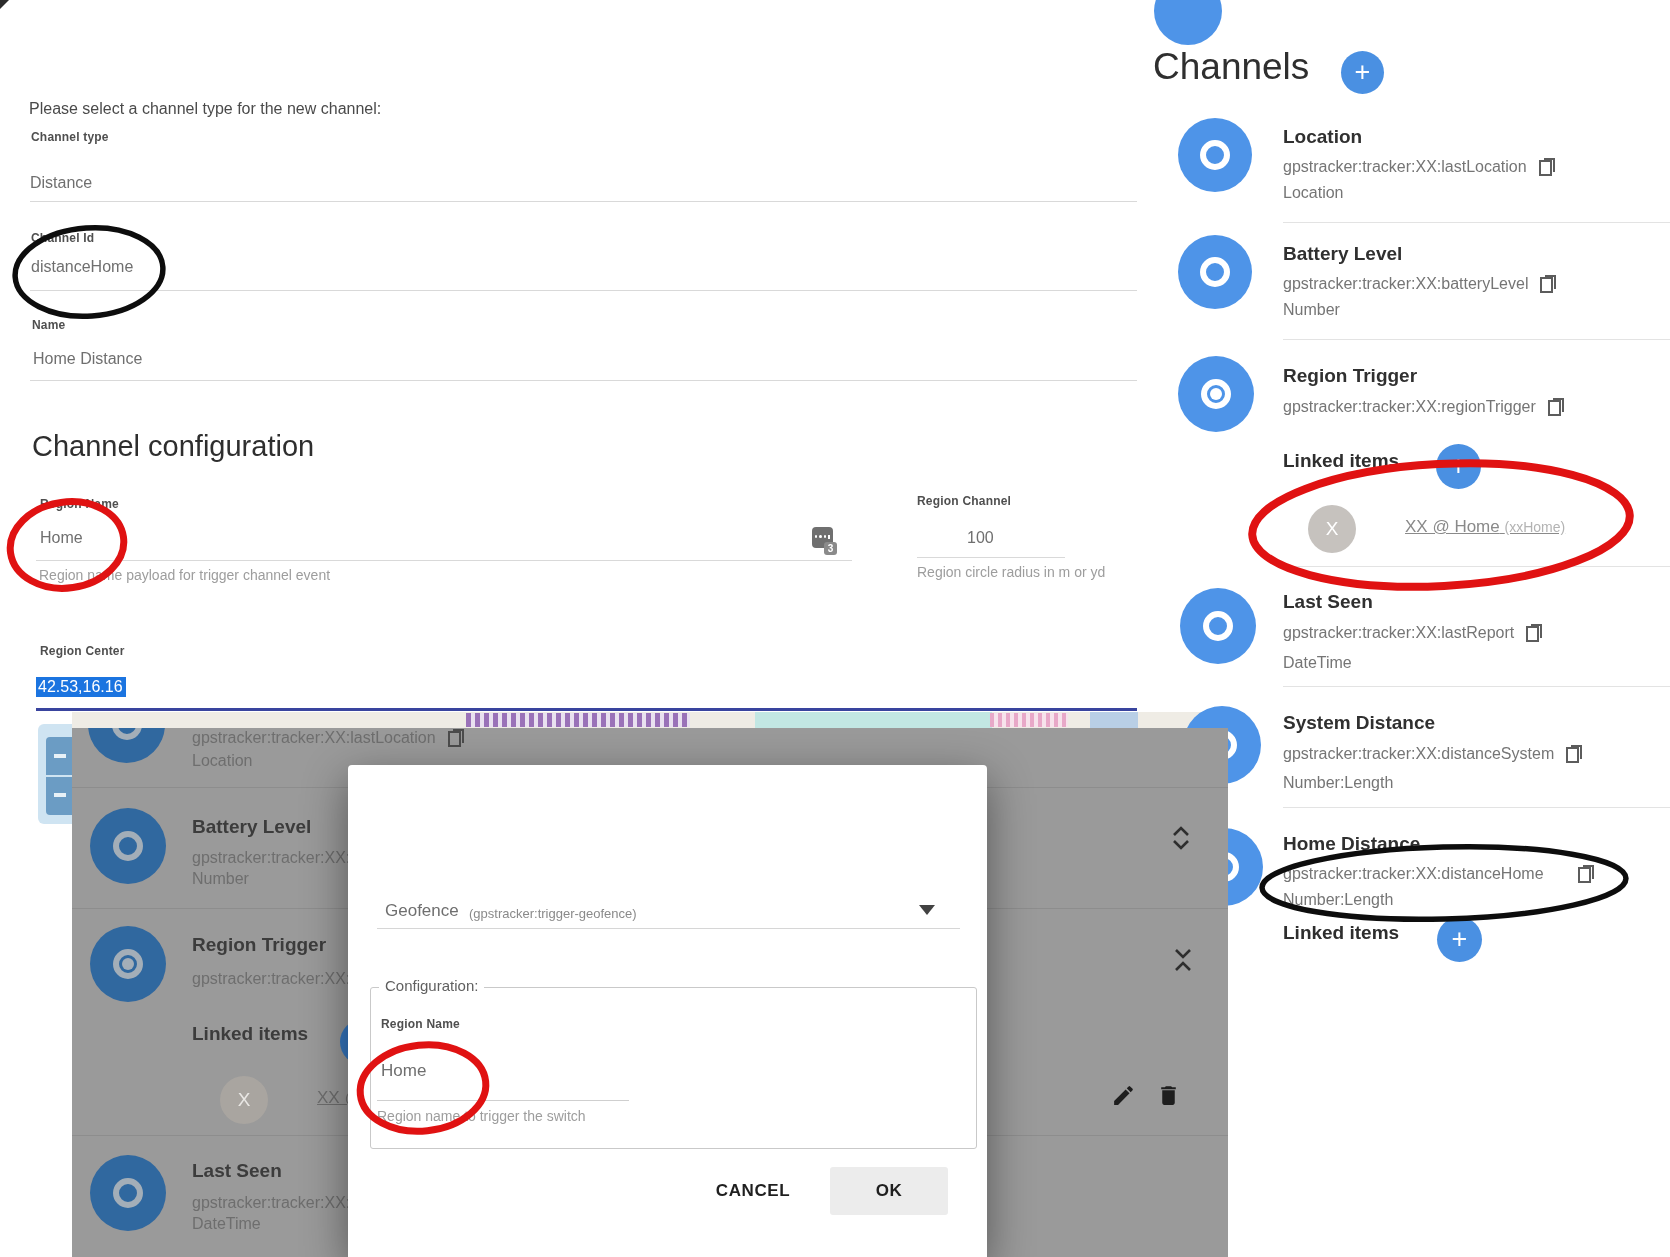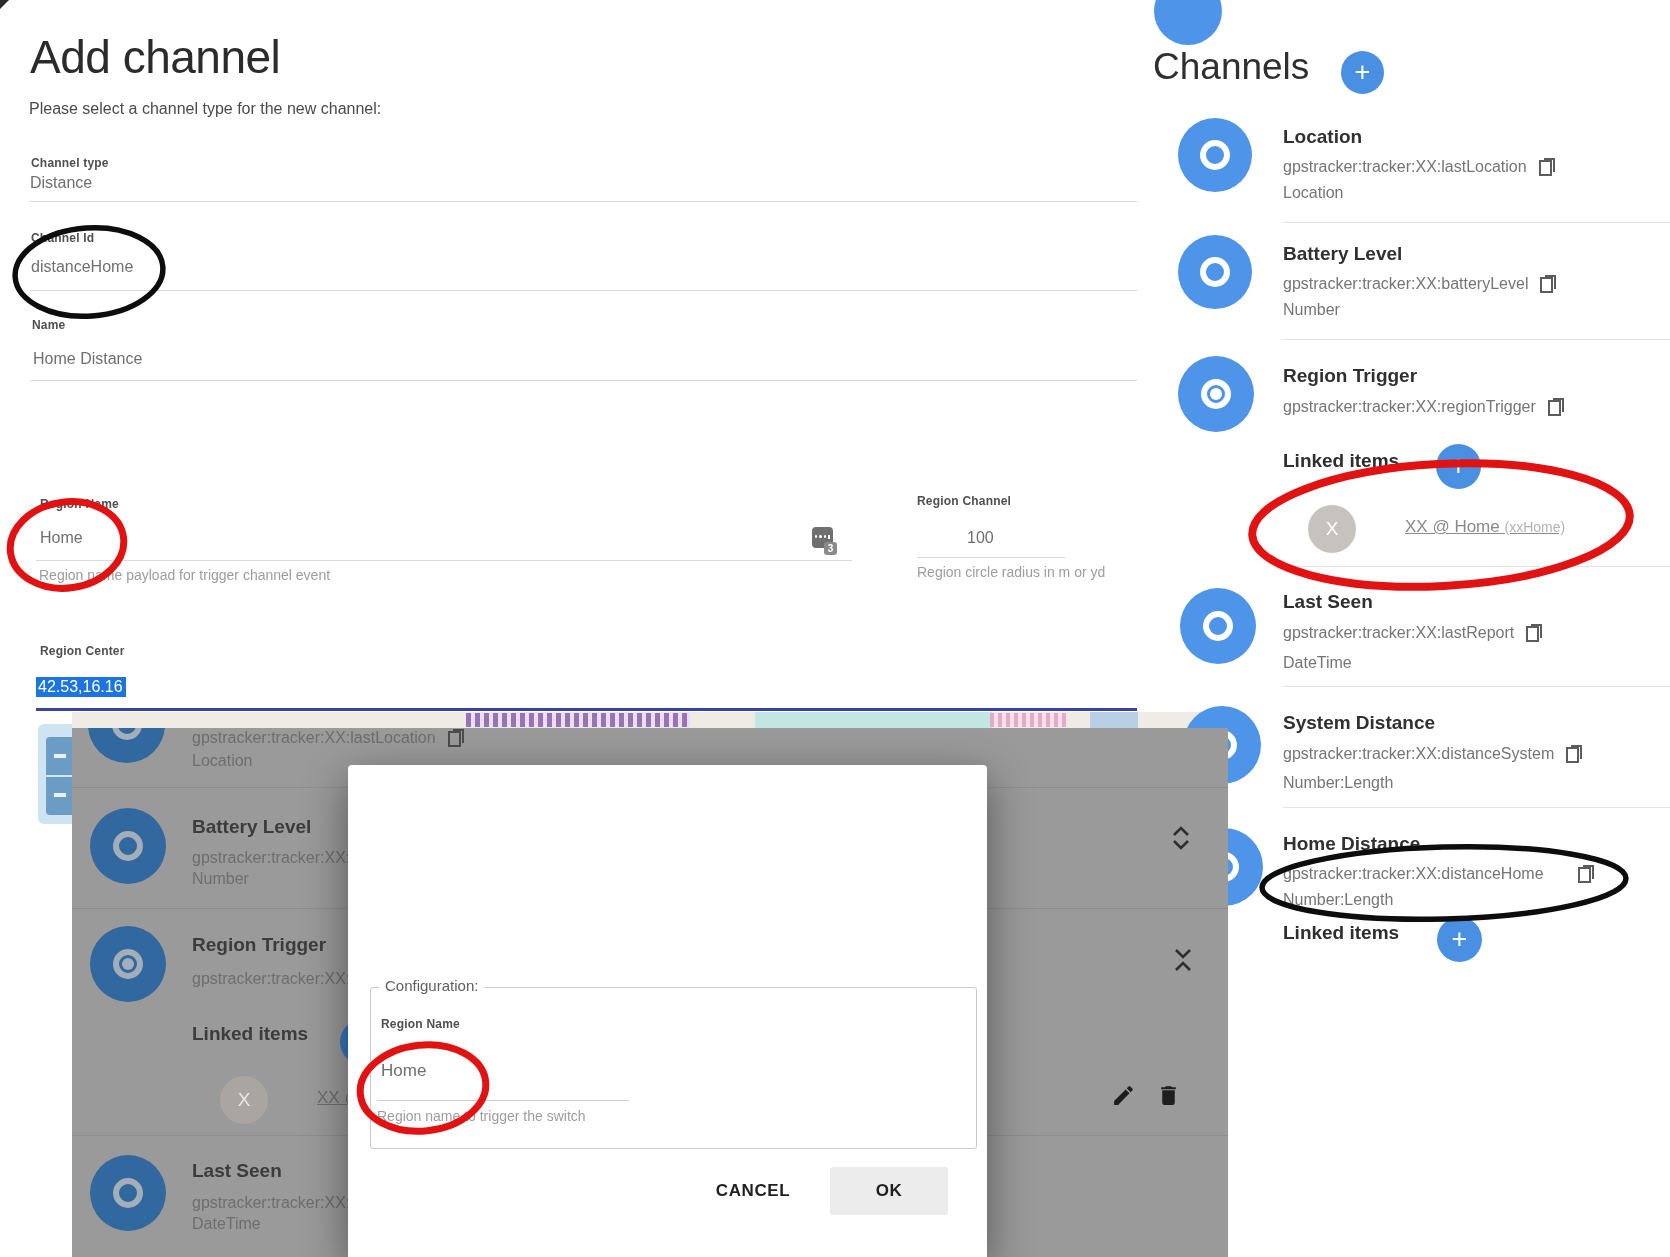--- a/index.html
+++ b/index.html
@@ -60,35 +60,35 @@
   .noise{overflow:hidden;}
   svg.glyph{display:block;}
 </style>
 </head>
 <body>
 
 <div class="screen">
 
   <div class="abs" style="left:0;top:0;width:0;height:0;border-top:9px solid #2b2b2b;border-right:9px solid transparent;"></div>
 
-  <div class="abs h1" style="left:30px;top:30px;">Add channel</div>
   <div class="abs intro" style="left:29px;top:100px;">Please select a channel type for the new channel:</div>
 
-  <div class="abs flabel" style="left:31px;top:156px;">Channel type</div>
+  <div class="abs flabel" style="left:31px;top:130px;">Channel type</div>
   <div class="abs fvalue" style="left:30px;top:174px;">Distance</div>
   <div class="abs fline" style="left:30px;top:201px;width:1107px;"></div>
 
   <div class="abs flabel" style="left:31px;top:231px;">Channel Id</div>
   <div class="abs fvalue" style="left:31px;top:258px;">distanceHome</div>
   <div class="abs fline" style="left:30px;top:290px;width:1107px;"></div>
 
   <div class="abs flabel" style="left:32px;top:318px;">Name</div>
   <div class="abs fvalue" style="left:33px;top:350px;">Home Distance</div>
   <div class="abs fline" style="left:30px;top:380px;width:1107px;"></div>
 
+  <div class="abs h2" style="left:32px;top:430px;">Channel configuration</div>
 
   <div class="abs flabel" style="left:40px;top:497px;">Region Name</div>
   <div class="abs fvalue" style="left:40px;top:529px;">Home</div>
   <div class="abs fline" style="left:36px;top:560px;width:816px;"></div>
   <div class="abs fhelp" style="left:39px;top:567px;">Region name payload for trigger channel event</div>
 
   <div class="abs" style="left:812px;top:527px;width:26px;height:31px;">
     <div class="abs" style="left:0;top:0;width:21px;height:21px;background:#6f6f6f;border-radius:4px;"></div>
     <div class="abs" style="left:3px;top:8px;width:15px;height:4px;display:flex;gap:2px;">
       <span style="width:3px;height:3px;background:#fff;border-radius:50%;"></span>
@@ -281,20 +281,26 @@
     </div>
     <div class="abs" style="left:1084px;top:355px;">
       <svg class="glyph" width="25" height="25" viewBox="0 0 24 24">
           <path fill="#1e1e1e" d="M6 19c0 1.1.9 2 2 2h8c1.1 0 2-.9 2-2V7H6v12zM19 4h-3.5l-1-1h-5l-1 1H5v2h14V4z"></path>
         </svg>
     </div>
   </div>
 
   <div class="abs modal" style="left:348px;top:765px;width:639px;height:492px;">
 
+    <div class="abs" style="left:29px;top:130px;width:583px;height:34px;">
+      <span class="selval" style="position:absolute;left:8px;top:6px;">Geofence</span>
+      <span class="seldetail" style="position:absolute;left:92px;top:11px;">(gpstracker:trigger-geofence)</span>
+      <span class="downarrow" style="position:absolute;right:25px;top:10px;"></span>
+      <span style="position:absolute;left:0;bottom:0;width:583px;height:1px;background:#d6d6d6;"></span>
+    </div>
 
     <div class="abs" style="left:22px;top:222px;width:605px;height:160px;border:1px solid #c9c9c9;border-radius:3px;"></div>
     <div class="abs legend" style="left:31px;top:212px;">Configuration:</div>
 
     <div class="abs flabel" style="left:33px;top:252px;">Region Name</div>
     <div class="abs" style="left:33px;top:296px;font-size:17px;color:#6f6f6f;">Home</div>
     <div class="abs" style="left:29px;top:335px;width:252px;height:1px;background:#cfcfcf;"></div>
     <div class="abs fhelp" style="left:29px;top:343px;">Region name to trigger the switch</div>
 
     <div class="abs btn-text" style="left:361px;top:408px;width:88px;height:36px;">CANCEL</div>

